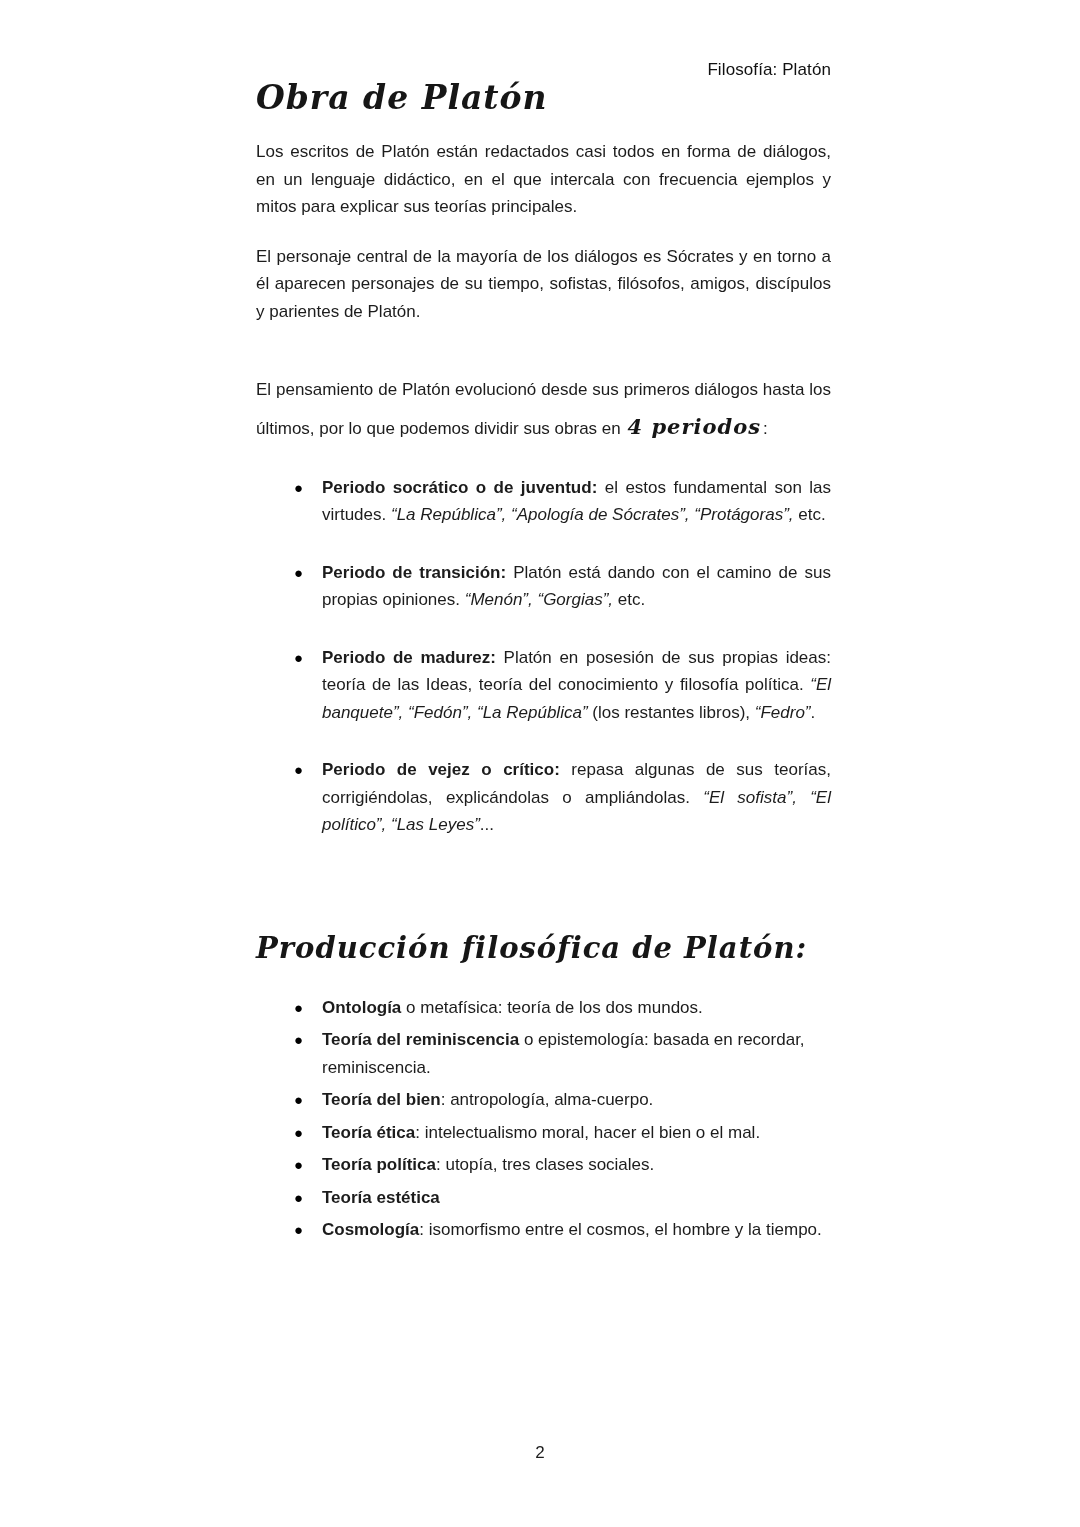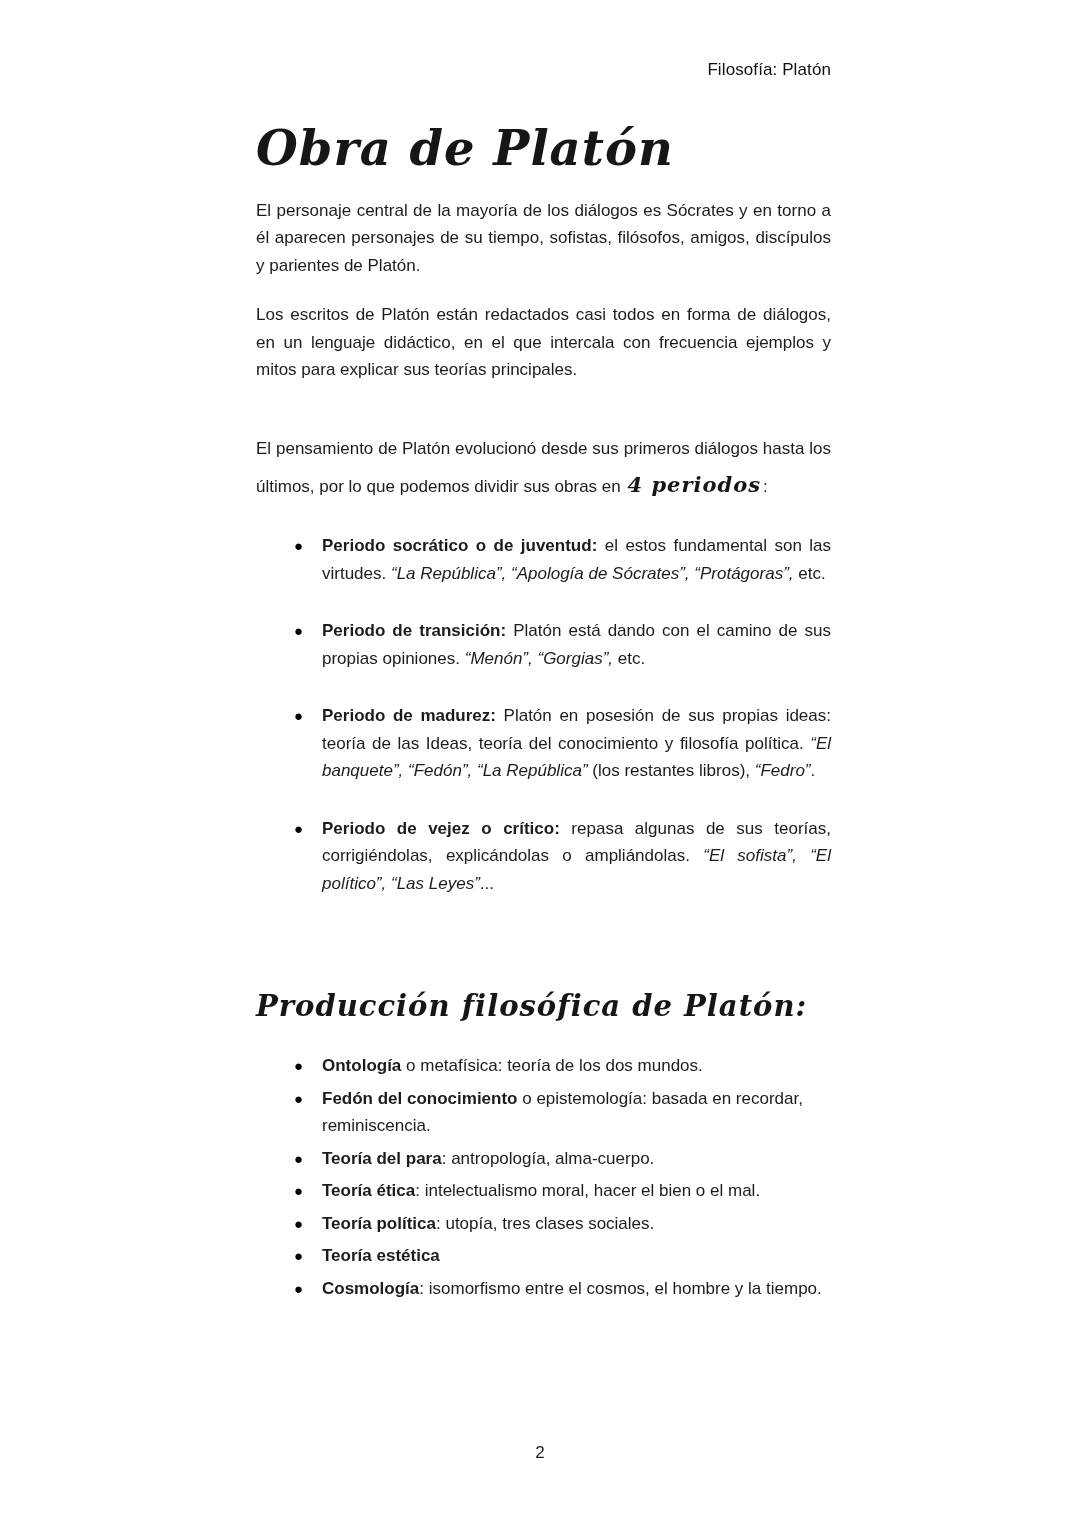--- a/index.html
+++ b/index.html
@@ -31,22 +31,21 @@
   .header span { font-weight: 600; font-weight: 400; }
   
   .script {
     font-family: "DejaVu Serif", serif;
     font-style: italic;
     font-weight: 700;
     letter-spacing: 1px;
     color: #161616;
   }
   h1.title {
-    margin-top: 42px;
-    font-size: 48px;
+    font-size: 33px;
     line-height: 1.1;
   }
   .para {
     margin-top: 22px;
     font-size: 17px;
     line-height: 1.62;
     text-align: justify;
     color: #1c1c1c;
   }
   .para.intro {
@@ -101,23 +100,23 @@
 
 <div class="page">
   <div class="content">
 
     <div class="header">
       <span>Filosofía: Platón</span>
     </div>
 
     <h1 class="script title">Obra de Platón</h1>
 
+    <p class="para">Los escritos de Platón están redactados casi todos en forma de diálogos, en un lenguaje didáctico, en el que intercala con frecuencia ejemplos y mitos para explicar sus teorías principales.</p>
+
     <p class="para">El personaje central de la mayoría de los diálogos es Sócrates y en torno a él aparecen personajes de su tiempo, sofistas, filósofos, amigos, discípulos y parientes de Platón.</p>
-
-    <p class="para">Los escritos de Platón están redactados casi todos en forma de diálogos, en un lenguaje didáctico, en el que intercala con frecuencia ejemplos y mitos para explicar sus teorías principales.</p>
 
 
     <p class="para intro"><span>El pensamiento de Platón evolucionó desde sus primeros diálogos hasta los últimos, por lo que podemos dividir sus obras en </span><span class="script inline-script b">4 periodos</span><span>:</span></p>
 
     <ul class="bullets periods">
       <li>
         <span class="dot">●</span>
         <span class="b">Periodo socrático o de juventud:</span><span> el estos fundamental son las virtudes. </span><span class="i">“La República”, “Apología de Sócrates”, “Protágoras”,</span><span> etc.</span>
       </li>
       <li>
@@ -136,25 +135,25 @@
 
     <h2 class="script subheading">Producción filosófica de Platón:</h2>
 
     <ul class="bullets production">
       <li>
         <span class="dot">●</span>
         <span class="b">Ontología</span><span> o metafísica: teoría de los dos mundos.</span>
       </li>
       <li>
         <span class="dot">●</span>
-        <span class="b">Fedón del conocimiento</span><span> o epistemología: basada en recordar, reminiscencia.</span>
+        <span class="b">Teoría del reminiscencia</span><span> o epistemología: basada en recordar, reminiscencia.</span>
       </li>
       <li>
         <span class="dot">●</span>
-        <span class="b">Teoría del para</span><span>: antropología, alma-cuerpo.</span>
+        <span class="b">Teoría del bien</span><span>: antropología, alma-cuerpo.</span>
       </li>
       <li>
         <span class="dot">●</span>
         <span class="b">Teoría ética</span><span>: intelectualismo moral, hacer el bien o el mal.</span>
       </li>
       <li>
         <span class="dot">●</span>
         <span class="b">Teoría política</span><span>: utopía, tres clases sociales.</span>
       </li>
       <li>

